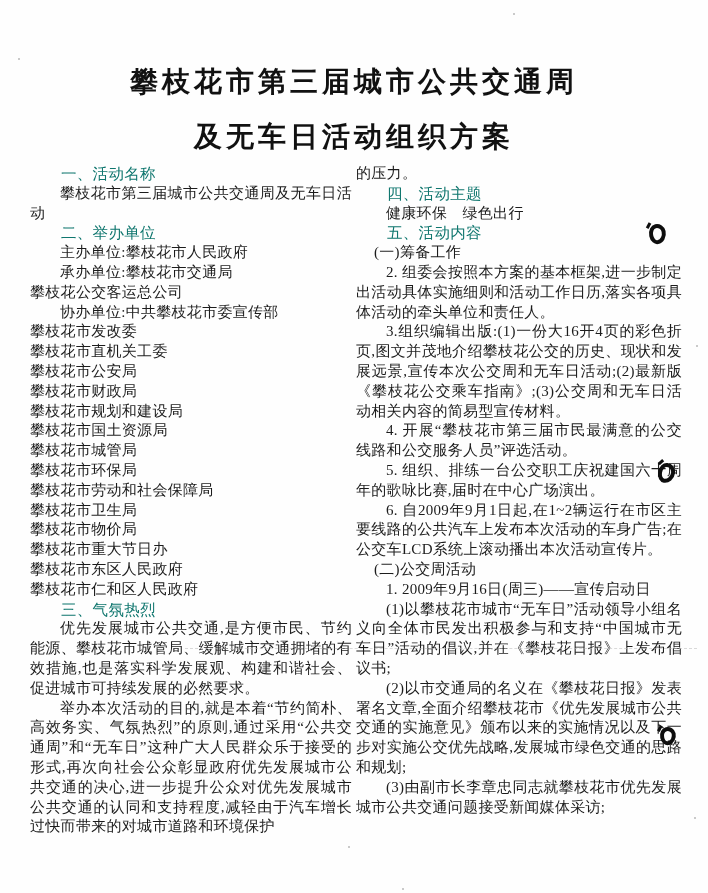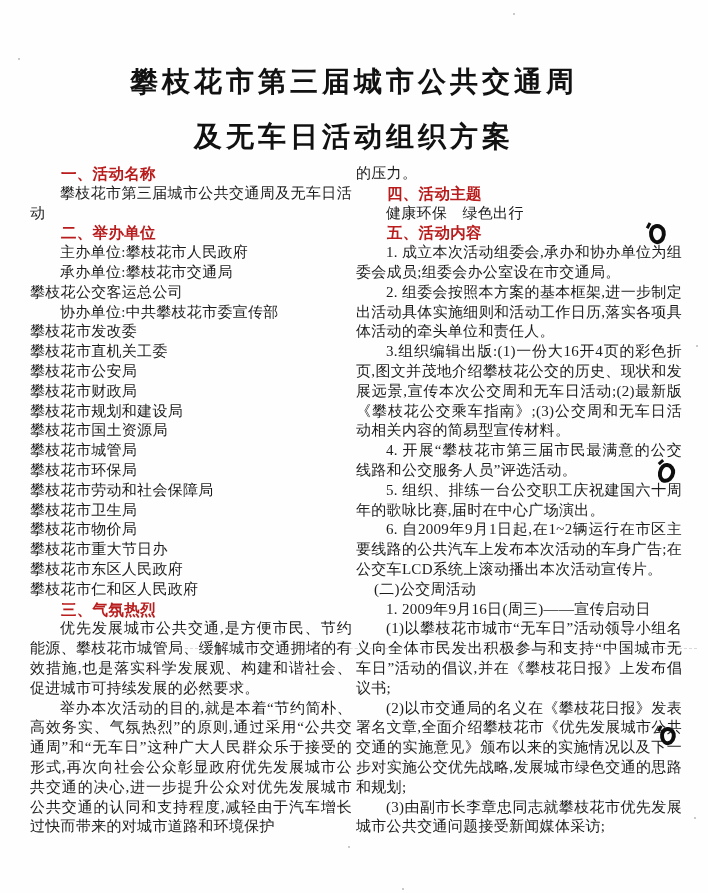--- a/index.html
+++ b/index.html
@@ -21,21 +21,21 @@
   
   .col{
     position:absolute;top:164px;
     font-size:15px;line-height:19.8px;
     text-align:justify;text-justify:inter-character;
     letter-spacing:0.3px;color:#1c1c1c;
   }
   .col-left{left:30px;width:322px;}
   .col-right{left:356px;width:326px;}
   .col p,.col h3,.col div{margin:0;padding:0;}
-  .h{font-weight:bold;text-indent:2em;font-size:15.5px;margin-top:3px;color:#b91c1c;}
+  .h{font-weight:normal;text-indent:2em;font-size:15.5px;margin-top:3px;color:#0f766e;}
   .p2{text-indent:2em;}
   .p0{text-indent:0;}
   .hang{padding-left:6.3em;}
   .sub{text-indent:1.2em;margin-top:2px;}
   
   .ink{
     position:absolute;width:9px;height:12px;
     border:4.5px solid #0e0e0e;
     border-radius:48% 52% 58% 42% / 52% 44% 56% 48%;
     transform:rotate(-12deg);
@@ -89,21 +89,21 @@
     <h3 class="h">三、气氛热烈</h3>
     <p class="p2">优先发展城市公共交通,是方便市民、节约能源、攀枝花市城管局、缓解城市交通拥堵的有效措施,也是落实科学发展观、构建和谐社会、促进城市可持续发展的必然要求。</p>
     <p class="p2">举办本次活动的目的,就是本着“节约简朴、高效务实、气氛热烈”的原则,通过采用“公共交通周”和“无车日”这种广大人民群众乐于接受的形式,再次向社会公众彰显政府优先发展城市公共交通的决心,进一步提升公众对优先发展城市公共交通的认同和支持程度,减轻由于汽车增长过快而带来的对城市道路和环境保护</p>
   </div>
 
   <div class="col col-right">
     <p class="p0">的压力。</p>
     <h3 class="h">四、活动主题</h3>
     <p class="p2">健康环保　绿色出行</p>
     <h3 class="h">五、活动内容</h3>
-    <p class="p2">1. 成立本次活动组委会,承办和协办单位为组委会成员;组委会办公室设在市交通局。</p>
+    <p class="sub">(一)筹备工作</p>
     <p class="p2">2. 组委会按照本方案的基本框架,进一步制定出活动具体实施细则和活动工作日历,落实各项具体活动的牵头单位和责任人。</p>
     <p class="p2">3.组织编辑出版:(1)一份大16开4页的彩色折页,图文并茂地介绍攀枝花公交的历史、现状和发展远景,宣传本次公交周和无车日活动;(2)最新版《攀枝花公交乘车指南》;(3)公交周和无车日活动相关内容的简易型宣传材料。</p>
     <p class="p2">4. 开展“攀枝花市第三届市民最满意的公交线路和公交服务人员”评选活动。</p>
     <p class="p2">5. 组织、排练一台公交职工庆祝建国六十周年的歌咏比赛,届时在中心广场演出。</p>
     <p class="p2">6. 自2009年9月1日起,在1~2辆运行在市区主要线路的公共汽车上发布本次活动的车身广告;在公交车LCD系统上滚动播出本次活动宣传片。</p>
     <p class="sub">(二)公交周活动</p>
     <p class="p2">1. 2009年9月16日(周三)——宣传启动日</p>
     <p class="p2">(1)以攀枝花市城市“无车日”活动领导小组名义向全体市民发出积极参与和支持“中国城市无车日”活动的倡议,并在《攀枝花日报》上发布倡议书;</p>
     <p class="p2">(2)以市交通局的名义在《攀枝花日报》发表署名文章,全面介绍攀枝花市《优先发展城市公共交通的实施意见》颁布以来的实施情况以及下一步对实施公交优先战略,发展城市绿色交通的思路和规划;</p>
     <p class="p2">(3)由副市长李章忠同志就攀枝花市优先发展城市公共交通问题接受新闻媒体采访;</p>

